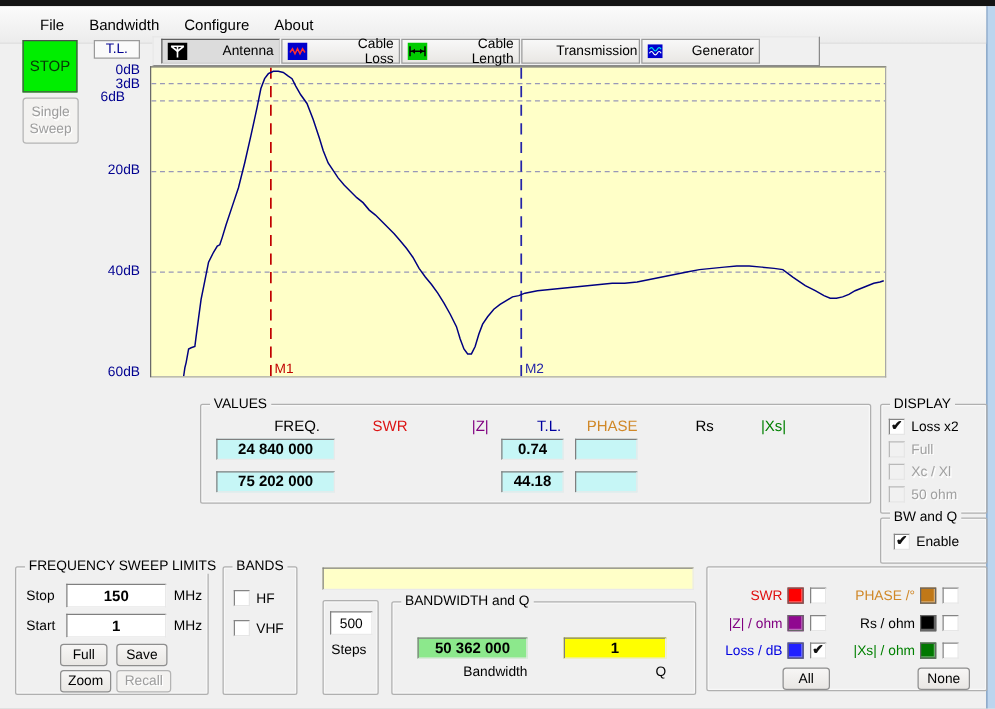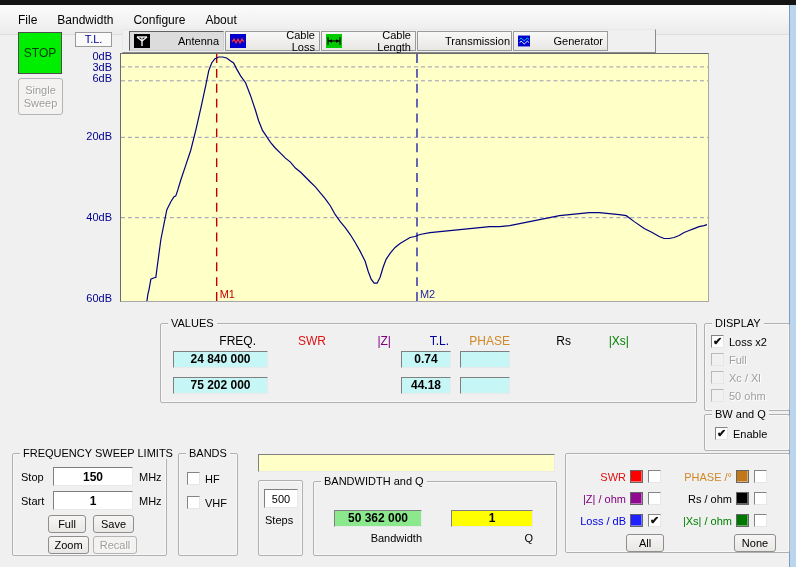--- a/index.html
+++ b/index.html
@@ -2,21 +2,21 @@
 <html><head>
 <meta charset="utf-8">
 <style>
   * { margin:0; padding:0; box-sizing:border-box; }
   body { font-family:"Liberation Sans", sans-serif; background:#c0c0c0; }
   #app { position:relative; width:796px; height:567px; background:#F0F0F0; overflow:hidden; font-size:11px; color:#000; }
 
   
   .top-strip { position:absolute; left:0; top:0; width:796px; height:5px; background:#141414; }
   .right-strip { position:absolute; left:789px; top:5px; width:7px; height:562px; background:#bcd5ee; border-left:1px solid #7e9cbf; }
-  .menubar { position:absolute; left:0; top:5px; width:789px; height:30px; background:linear-gradient(#fbfbfb,#ececec); border-bottom:1px solid #ddd; display:flex; align-items:center; padding-left:8px; font-size:12px; }
+  .menubar { position:absolute; left:0; top:5px; width:789px; height:30px; background:linear-gradient(#fbfbfb,#ececec); border-bottom:1px solid #ddd; display:flex; align-items:center; padding-left:22px; font-size:12px; }
   .menu-item { padding:2px 10px; cursor:default; }
 
   
   .btn { position:absolute; background:linear-gradient(#f7f6f5,#e9e7e4); border:1px solid #8e8e8e; border-radius:3px; font-size:11px; text-align:center; color:#000; display:flex; align-items:center; justify-content:center; }
   .btn.disabled { color:#9d9d9d; border-color:#b4b4b4; background:#f3f2f0; text-shadow:1px 1px 0 #fff; }
   .group { position:absolute; border:1px solid #b0b0b0; border-radius:2px; box-shadow:inset 0 0 0 1px rgba(255,255,255,.55); }
   .group-title { position:absolute; top:-7px; left:7px; background:#F0F0F0; padding:0 3px; font-size:11px; white-space:nowrap; }
   .sunken { background:#fff; border:1px solid; border-color:#7f7f7f #e9e9e9 #e9e9e9 #7f7f7f; }
   .cbox { position:absolute; width:13px; height:13px; background:#fff; border:1px solid; border-color:#848484 #e6e6e6 #e6e6e6 #848484; font-size:11px; line-height:11px; text-align:center; color:#111; }
   .cbox.checked::after { content:"✔"; font-weight:bold; }
@@ -61,21 +61,21 @@
     <span class="menu-item">Configure</span>
     <span class="menu-item">About</span>
   </div>
 
   <div class="stop-btn">STOP</div>
   <div class="btn single-sweep disabled">Single Sweep</div>
   <div class="tl-box">T.L.</div>
 
   <div class="ylab" style="left:64px; top:50px;">0dB</div>
   <div class="ylab" style="left:64px; top:61px;">3dB</div>
-  <div class="ylab" style="left:64px; top:72px;">6dB</div>
+  <div class="ylab" style="left:52px; top:72px;">6dB</div>
   <div class="ylab" style="left:64px; top:130px;">20dB</div>
   <div class="ylab" style="left:64px; top:211px;">40dB</div>
   <div class="ylab" style="left:64px; top:292px;">60dB</div>
 
 
   <div class="toolbar">
     <div class="tb-btn active">
       <svg class="tb-icon" viewBox="0 0 16 14">
           <rect x="0" y="0" width="16" height="14" fill="#000"></rect>
           <g stroke="#fff" stroke-width="1.3" fill="none">

